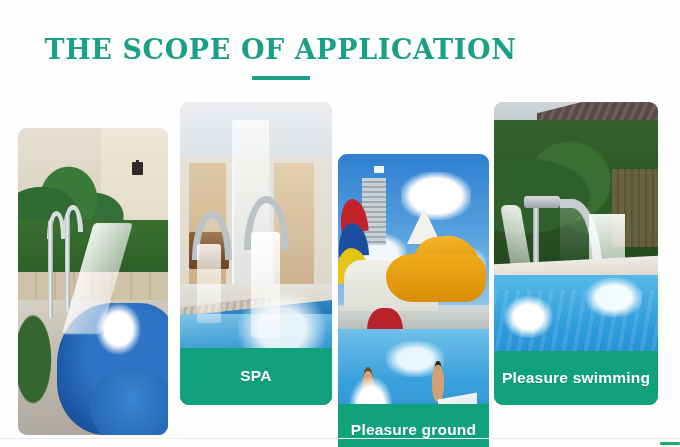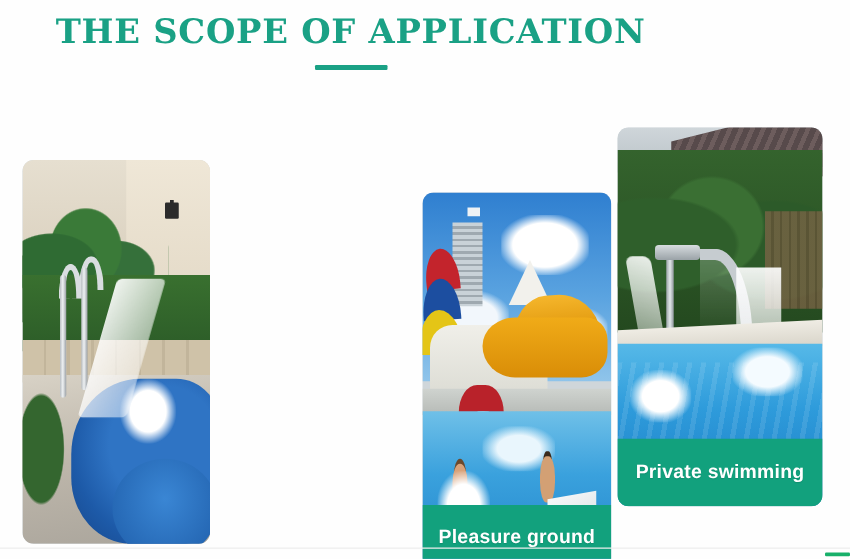--- a/index.html
+++ b/index.html
@@ -13,21 +13,21 @@
 
   .page {
     position:relative;
     width:680px; height:447px;
     background:#fefefe;
   }
 
   
   .heading-wrap {
     position:absolute;
-    left:0; top:12px;
+    left:0; top:36px;
     width:561px;
     text-align:center;
   }
   .heading-title {
     font-family:"DejaVu Serif", "Liberation Serif", serif;
     font-weight:700;
     font-size:27px;
     letter-spacing:0.6px;
     color:#1aa185;
     line-height:1.05;
@@ -305,20 +305,44 @@
         <div class="villa-arc2"></div>
         <div class="villa-rail1"></div>
         <div class="villa-rail2"></div>
         <div class="villa-fall"></div>
         <div class="villa-foam"></div>
         <div class="villa-bush"></div>
       </div>
     </div>
   </div>
 
+  <div class="card" id="card-1">
+    <div class="card-photo">
+      <div class="scene">
+        <div class="spa-ceil"></div>
+        <div class="spa-room"></div>
+        <div class="spa-wood1"></div>
+        <div class="spa-wood2"></div>
+        <div class="spa-desk"></div>
+        <div class="spa-glass"></div>
+        <div class="spa-floor"></div>
+        <div class="spa-gravel"></div>
+        <div class="spa-waterlip"></div>
+        <div class="spa-water"></div>
+        <div class="spa-arcA"></div>
+        <div class="spa-arcB"></div>
+        <div class="spa-fallA"></div>
+        <div class="spa-fallB"></div>
+        <div class="spa-mist"></div>
+      </div>
+    </div>
+    <div class="card-label">
+      <span>SPA</span>
+    </div>
+  </div>
 
   <div class="card" id="card-2">
     <div class="card-photo">
       <div class="scene">
         <div class="wp-sky"></div>
         <div class="wp-cloud1"></div>
         <div class="wp-cloud2"></div>
         <div class="wp-cloud3"></div>
         <div class="wp-tower"></div>
         <div class="wp-flag"></div>
@@ -359,21 +383,21 @@
         <div class="pp-sheet"></div>
         <div class="pp-coping"></div>
         <div class="pp-water"></div>
         <div class="pp-ripple"></div>
         <div class="pp-foam1"></div>
         <div class="pp-foam2"></div>
       </div>
     </div>
     <div class="card-label">
       <div>
-        <span>Private swimming</span>
+        <span>Pleasure swimming</span>
       </div>
     </div>
   </div>
 
   <div class="footer-rule"></div>
   <div class="footer-accent"></div>
 
 </div>
 
 </body></html>

